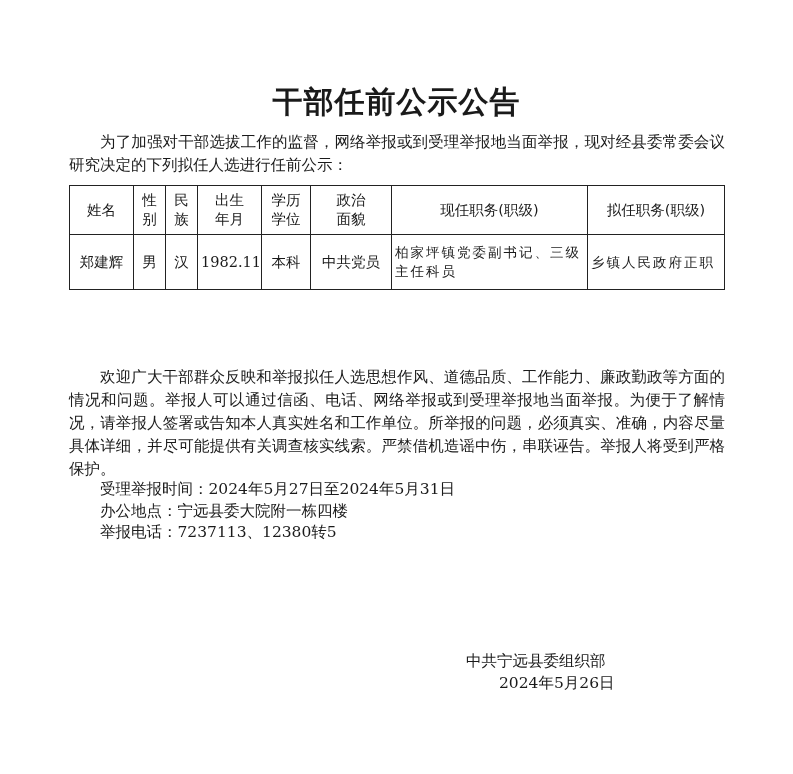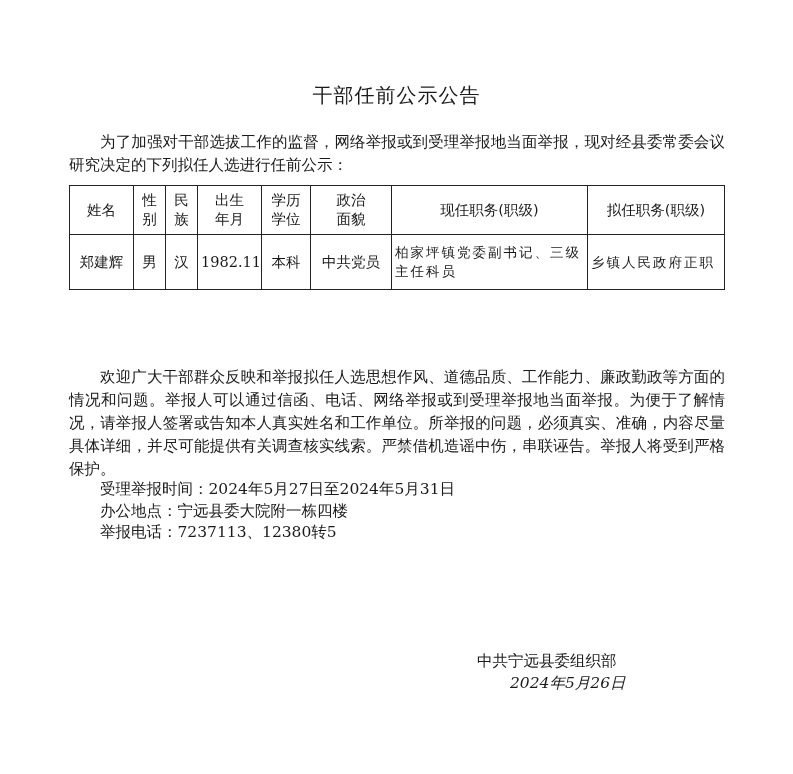--- a/index.html
+++ b/index.html
@@ -1,35 +1,35 @@
 <!DOCTYPE html>
 <html><head>
 <meta charset="utf-8">
 <style>
   html, body { margin: 0; padding: 0; background: #ffffff; }
   body { width: 793px; height: 774px; position: relative; overflow: hidden;
          font-family: "DejaVu Serif", "Liberation Serif", serif; color: #1a1a1a; }
   .title { position: absolute; left: 0; width: 793px; top: 82px; text-align: center;
-           font-size: 20px; font-weight: normal; letter-spacing: 1px;
+           font-size: 30px; font-weight: bold; letter-spacing: 1px;
            font-family: "DejaVu Sans", sans-serif; }
   .para { position: absolute; left: 69px; width: 656px; font-size: 15.5px; line-height: 23px;
           text-align: justify; text-align-last: left; }
   .intro { top: 131px; text-indent: 31px; }
   table.roster { position: absolute; left: 69px; top: 185px; border-collapse: collapse;
                  table-layout: fixed; width: 655px; }
   table.roster td, table.roster th { border: 1.5px solid #222; padding: 0 3px; font-size: 14.5px;
                  text-align: center; vertical-align: middle; }
   table.roster th { font-weight: normal; font-family: "DejaVu Sans", sans-serif; height: 48px; line-height: 19px; font-size: 14.5px; }
   table.roster td { height: 54px; line-height: 19px; }
   table.roster td.left { text-align: left; letter-spacing: 2px; font-size: 13.5px; }
   .body2 { top: 365px; text-indent: 31px; font-family: Liberation Serif, serif; }
   .info { position: absolute; left: 100px; font-size: 15.5px; line-height: 21.5px; top: 479px; }
   .info div { white-space: pre; }
-  .sign { position: absolute; left: 466px; top: 650px; font-size: 15.5px; line-height: 22px; margin-left: 11px; }
-  .sign .date { padding-left: 33px; font-style: italic; }
+  .sign { position: absolute; left: 466px; top: 650px; font-size: 15.5px; line-height: 22px; }
+  .sign .date { padding-left: 33px; }
 </style>
 </head>
 <body>
 
 <div class="title">干部任前公示公告</div>
 
 <div class="para intro">为了加强对干部选拔工作的监督，网络举报或到受理举报地当面举报，现对经县委常委会议研究决定的下列拟任人选进行任前公示：</div>
 
 <table class="roster">
   <colgroup>

